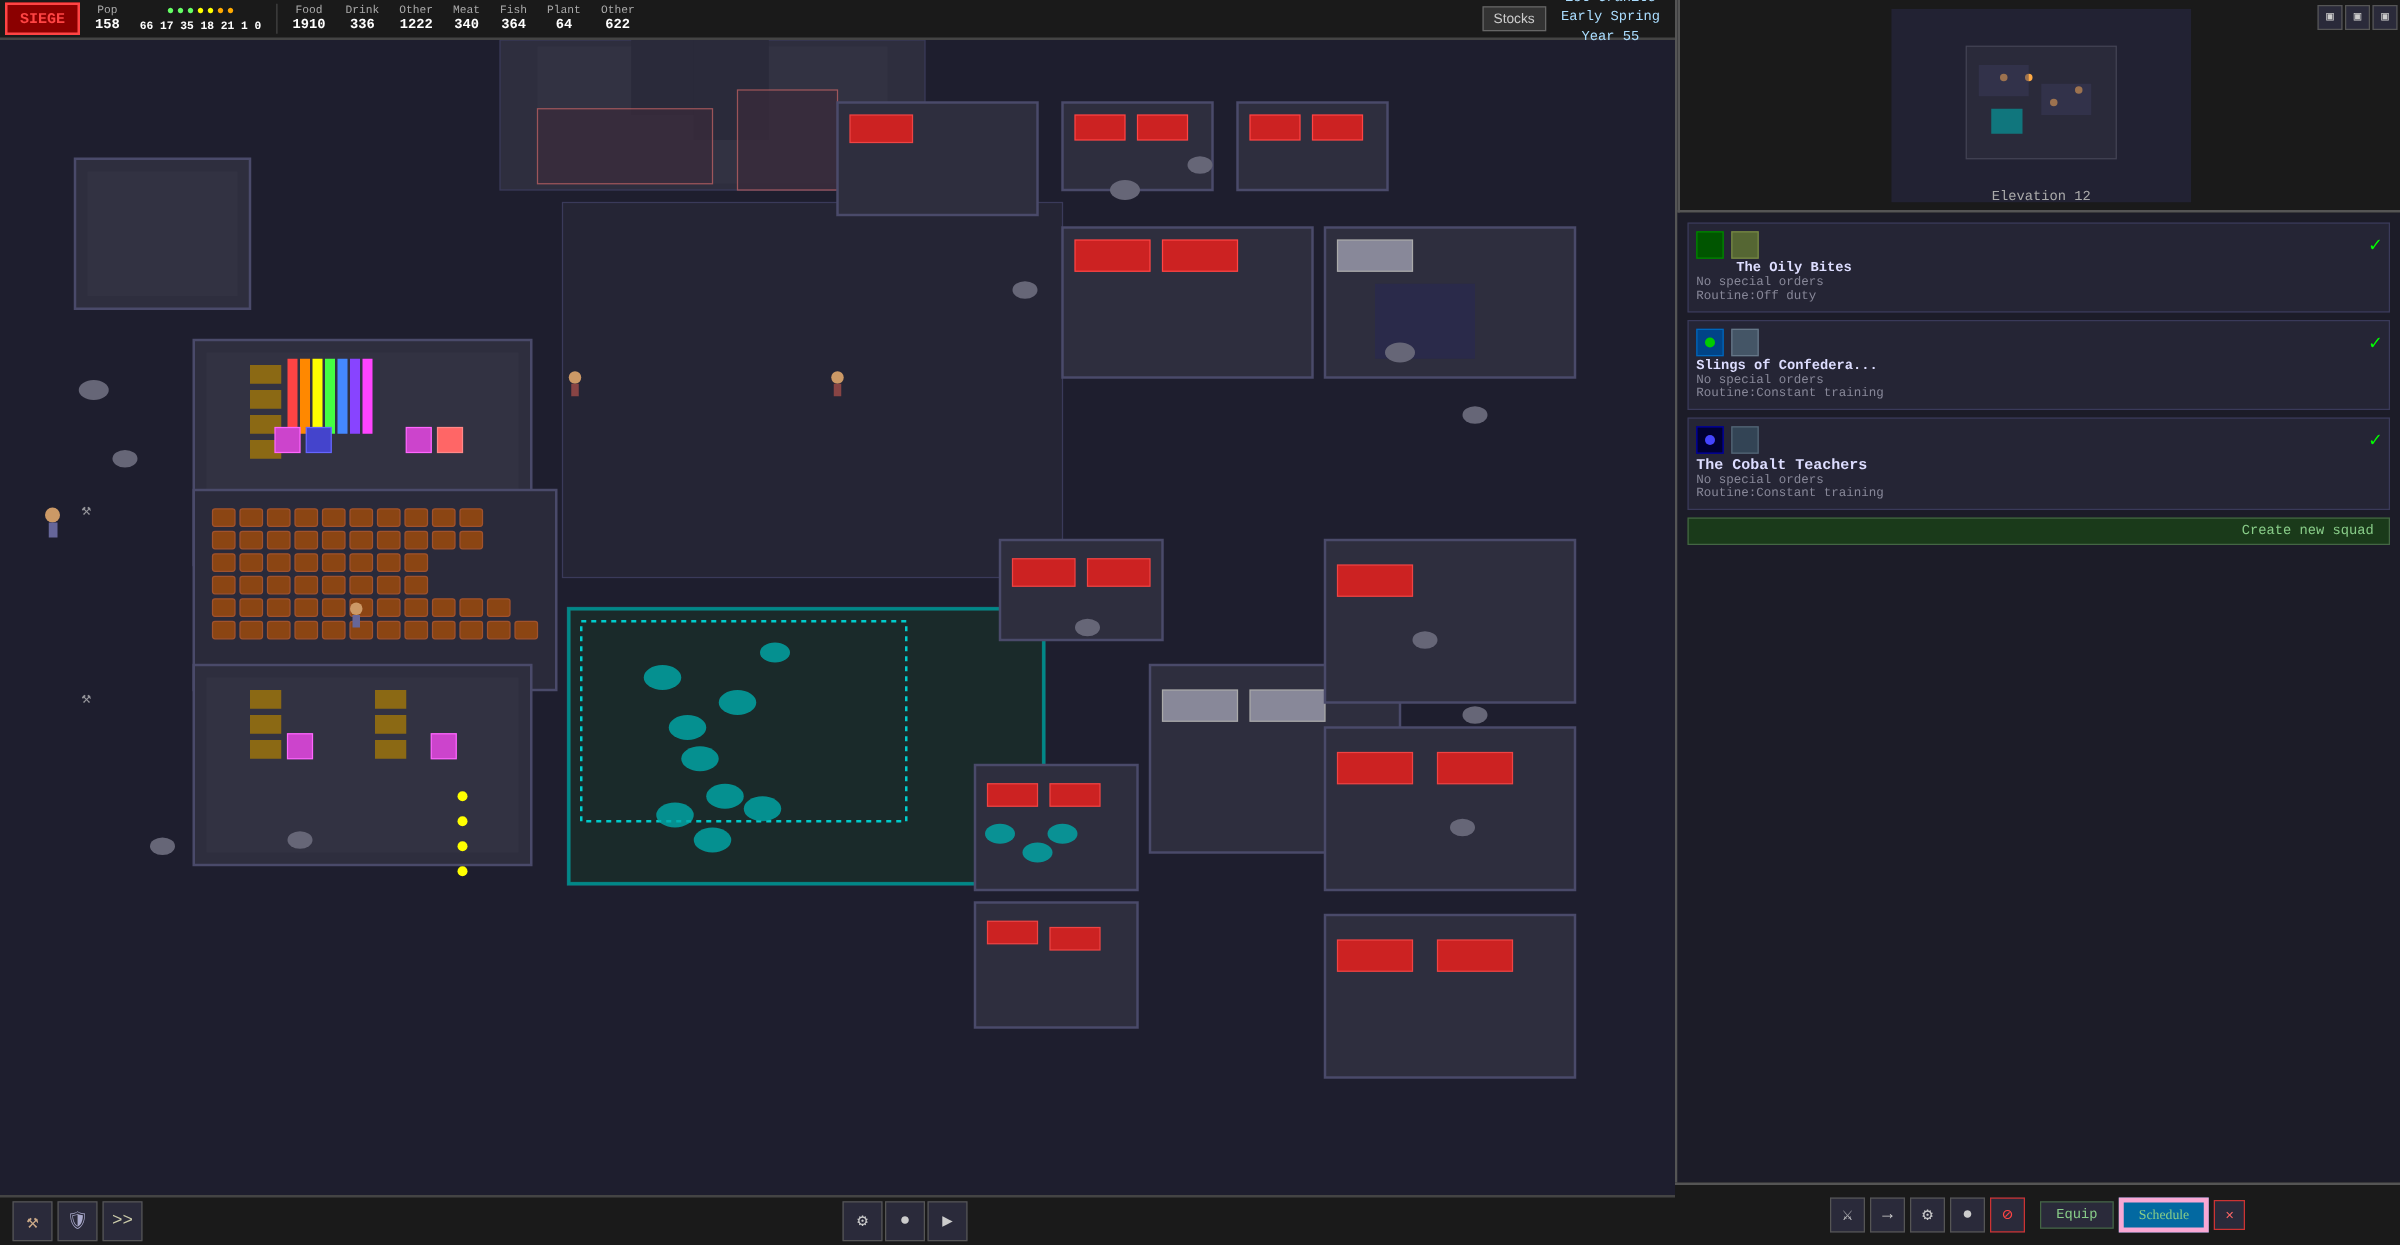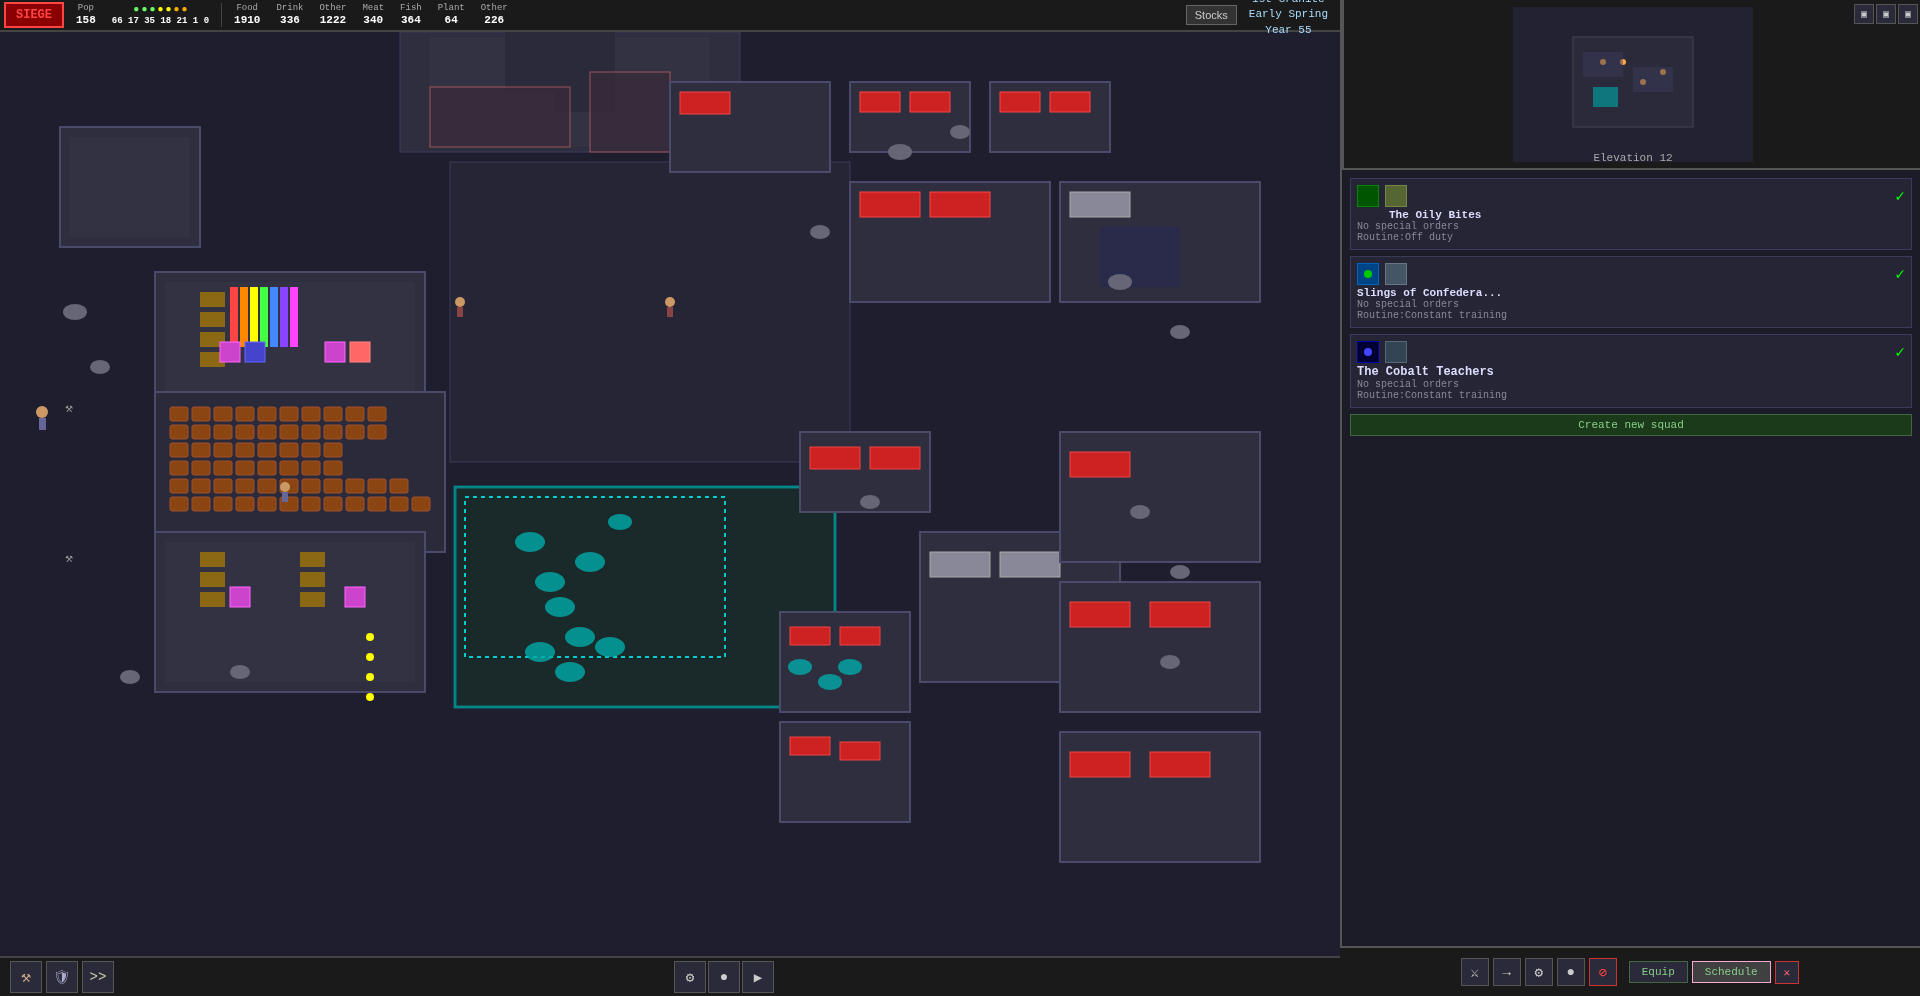--- a/index.html
+++ b/index.html
@@ -227,21 +227,21 @@
     <span class="hud-value">364</span>
   </div>
 
   <div class="hud-section">
     <span class="hud-label">Plant</span>
     <span class="hud-value">64</span>
   </div>
 
   <div class="hud-section">
     <span class="hud-label">Other</span>
-    <span class="hud-value">226</span>
+    <span class="hud-value">622</span>
   </div>
 
   <button id="stocks-btn">Stocks</button>
 
   <div id="date-display">
     <div>1st Granite</div>
     <div>Early Spring</div>
     <div>Year 55</div>
   </div>
 </div>
@@ -534,35 +534,35 @@
           <div style="position:absolute;top:50%;left:50%;transform:translate(-50%,-50%);width:8px;height:8px;background:#4444ff;border-radius:50%;"></div>
         </div>
         <div style="width:22px;height:22px;background:#334455;border:1px solid #556677;display:inline-block;"></div>
         <div style="margin-left:auto;color:#00ff00;font-size:16px;cursor:pointer;">✓</div>
       </div>
       <div style="color:#ddddff;font-size:12px;font-weight:bold;font-family:Liberation Mono, monospace;">The Cobalt Teachers</div>
       <div style="color:#888899;font-size:10px;font-family:'Courier New',monospace;">No special orders</div>
       <div style="color:#888899;font-size:10px;font-family:'Courier New',monospace;">Routine:Constant training</div>
     </div>
 
-    <button style="background:#1a3a1a;border:1px solid #446644;color:#88cc88;padding:4px 12px;font-size:11px;cursor:pointer;margin:4px 0;display:block;width:100%;text-align:center;font-family:'Courier New',monospace;">Create new squad</button>
+    <button style="background:#1a3a1a;border:1px solid #446644;color:#88cc88;padding:4px 12px;font-size:11px;cursor:pointer;margin:4px 0;display:block;width:100%;text-align:right;font-family:'Courier New',monospace;">Create new squad</button>
 
     <div style="height:300px;"></div>
   </div>
 
   <div id="military-bottom" style="position:absolute;bottom:0;right:0;width:580px;height:50px;background:#1a1a1a;border-top:2px solid #555;display:flex;align-items:center;justify-content:center;gap:4px;padding:4px;">
 
     <div style="width:28px;height:28px;background:#2a2a3a;border:1px solid #555;display:flex;align-items:center;justify-content:center;cursor:pointer;font-size:14px;color:#ccc;">⚔</div>
     <div style="width:28px;height:28px;background:#2a2a3a;border:1px solid #555;display:flex;align-items:center;justify-content:center;cursor:pointer;font-size:14px;color:#ccc;">→</div>
     <div style="width:28px;height:28px;background:#2a2a3a;border:1px solid #555;display:flex;align-items:center;justify-content:center;cursor:pointer;font-size:14px;color:#ccc;">⚙</div>
     <div style="width:28px;height:28px;background:#2a2a3a;border:1px solid #555;display:flex;align-items:center;justify-content:center;cursor:pointer;font-size:14px;color:#ccc;">●</div>
     <div style="width:28px;height:28px;background:#2a2a3a;border:1px solid #cc3333;display:flex;align-items:center;justify-content:center;cursor:pointer;font-size:14px;color:#ff4444;">⊘</div>
 
     <button style="background:#2a2a3a;border:1px solid #446644;color:#88cc88;padding:4px 12px;font-size:11px;cursor:pointer;font-family:'Courier New',monospace;margin-left:8px;">Equip</button>
-    <button style="background:#404040;border:1px solid #f9a8d4;color:#88cc88;padding:4px 12px;font-size:11px;cursor:pointer;font-family:Liberation Mono, monospace;">Schedule</button>
+    <button style="background:#0369a1;border:4px solid #f9a8d4;color:#88cc88;padding:4px 12px;font-size:11px;cursor:pointer;font-family:Liberation Serif, serif;">Schedule</button>
     <button style="background:#2a2a3a;border:1px solid #cc3333;color:#ff6666;padding:4px 8px;font-size:11px;cursor:pointer;font-family:'Courier New',monospace;">✕</button>
   </div>
 </div>
 
 <div id="bottom-bar" style="position:absolute;bottom:0;left:0;width:1340px;height:40px;background:#1a1a1a;border-top:2px solid #444;display:flex;align-items:center;padding:0 8px;z-index:100;">
 
   <div style="width:32px;height:32px;background:#2a2a3a;border:1px solid #555;margin:0 2px;display:flex;align-items:center;justify-content:center;cursor:pointer;font-size:16px;color:#ccaa88;">⚒</div>
   <div style="width:32px;height:32px;background:#2a2a3a;border:1px solid #555;margin:0 2px;display:flex;align-items:center;justify-content:center;cursor:pointer;font-size:14px;color:#aaaacc;">🛡</div>
   <div style="width:32px;height:32px;background:#2a2a3a;border:1px solid #555;margin:0 2px;display:flex;align-items:center;justify-content:center;cursor:pointer;font-size:14px;color:#ccccaa;">&gt;&gt;</div>
 

